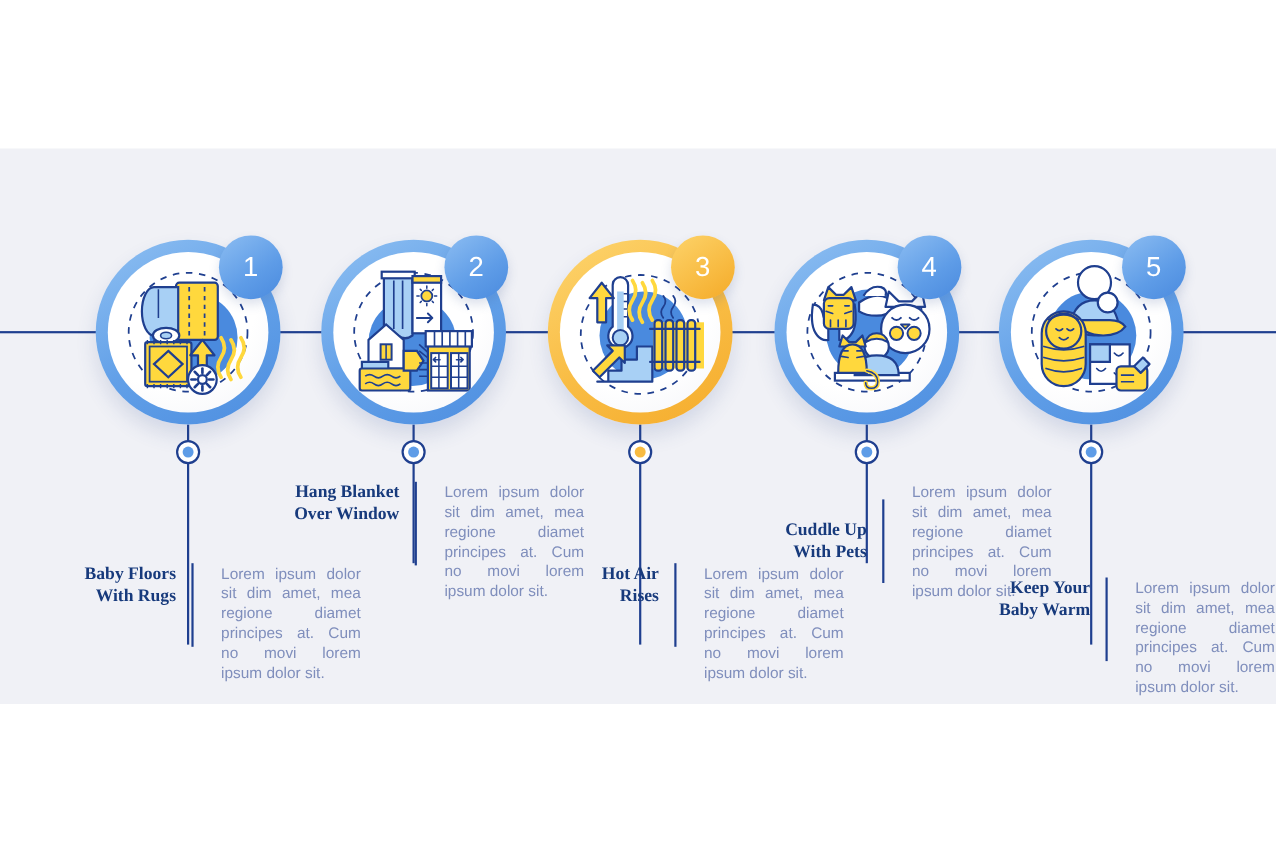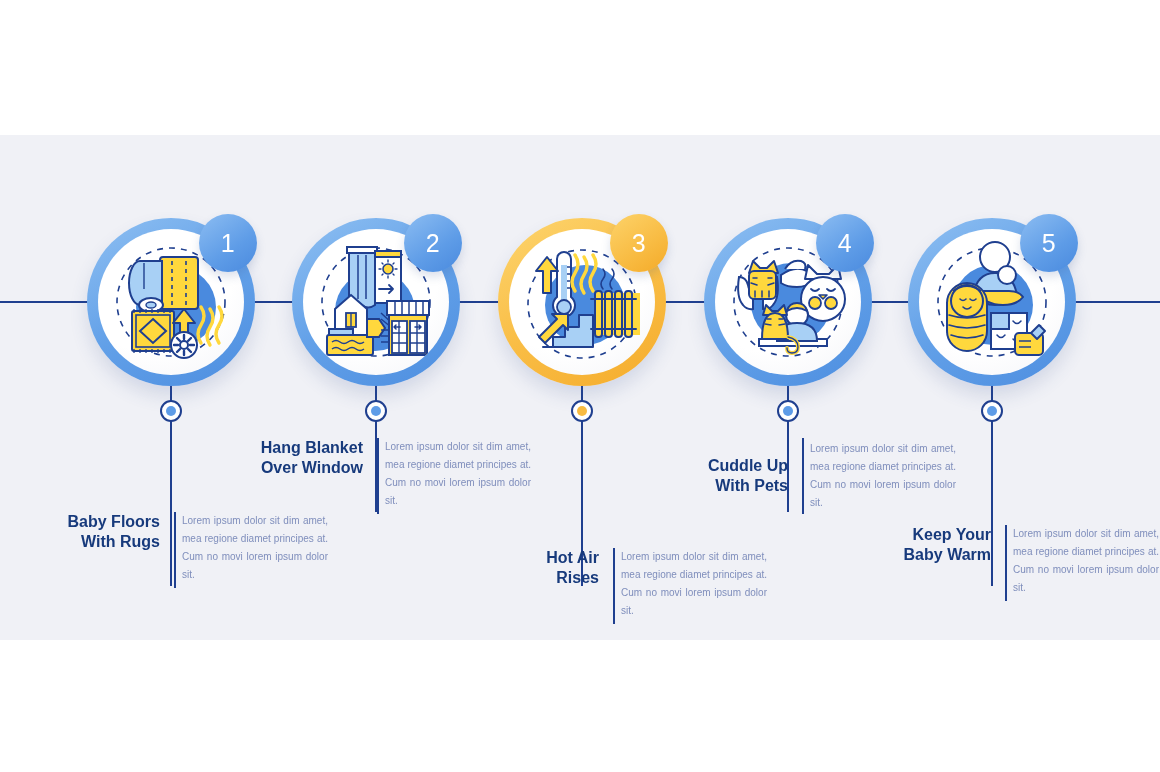--- a/index.html
+++ b/index.html
@@ -152,40 +152,41 @@
   }
   .title {
     color: #173a7c;
     font-size: 16px;
     font-weight: bold;
     line-height: 20px;
     text-align: right;
     white-space: pre-line;
     padding-right: 14px;
     box-sizing: border-box;
+    font-family: Liberation Serif, serif;
   }
   .divider {
     width: 2px;
     background: #1f3f8f;
     flex: 0 0 auto;
   }
   .body {
     color: #7f8ebc;
-    font-size: 10px;
+    font-size: 14px;
     line-height: 18px;
     text-align: justify;
-    padding-left: 6px;
+    padding-left: 25px;
     box-sizing: border-box;
     width: 152px;
   }
 
   
   .tb-1 { left: 40px;  top: 512px; }
   .tb-2 { left: 243px; top: 438px; }
-  .tb-3 { left: 483px; top: 512px; margin-top: 36px; }
+  .tb-3 { left: 483px; top: 512px; }
   .tb-4 { left: 672px; top: 438px; align-items: center; }
   .tb-5 { left: 875px; top: 481px; margin-top: 44px; }
 
   .tb-1 .title { width: 134px; }
   .tb-2 .title { width: 134px; }
   .tb-3 .title { width: 130px; }
   .tb-4 .title { width: 130px; }
   .tb-5 .title { width: 130px; }
 </style>
 </head>

